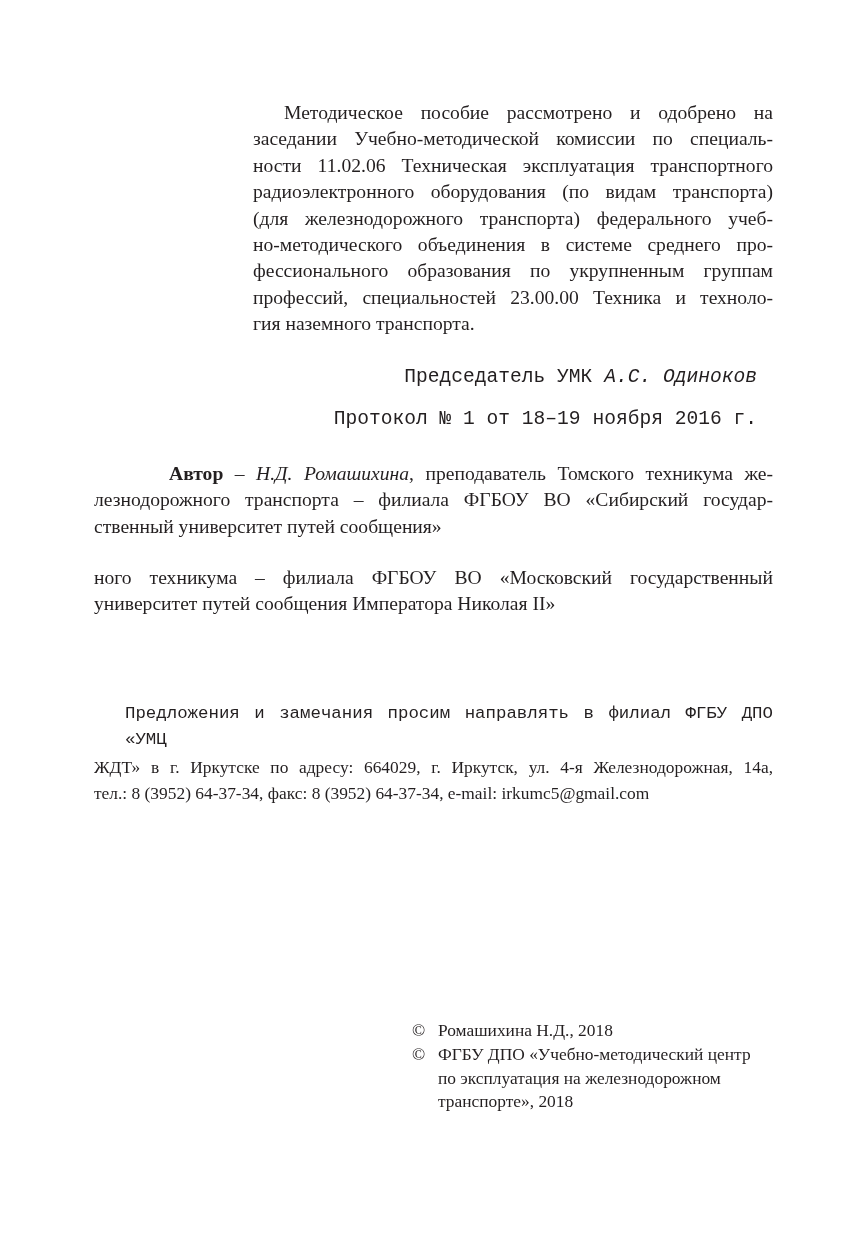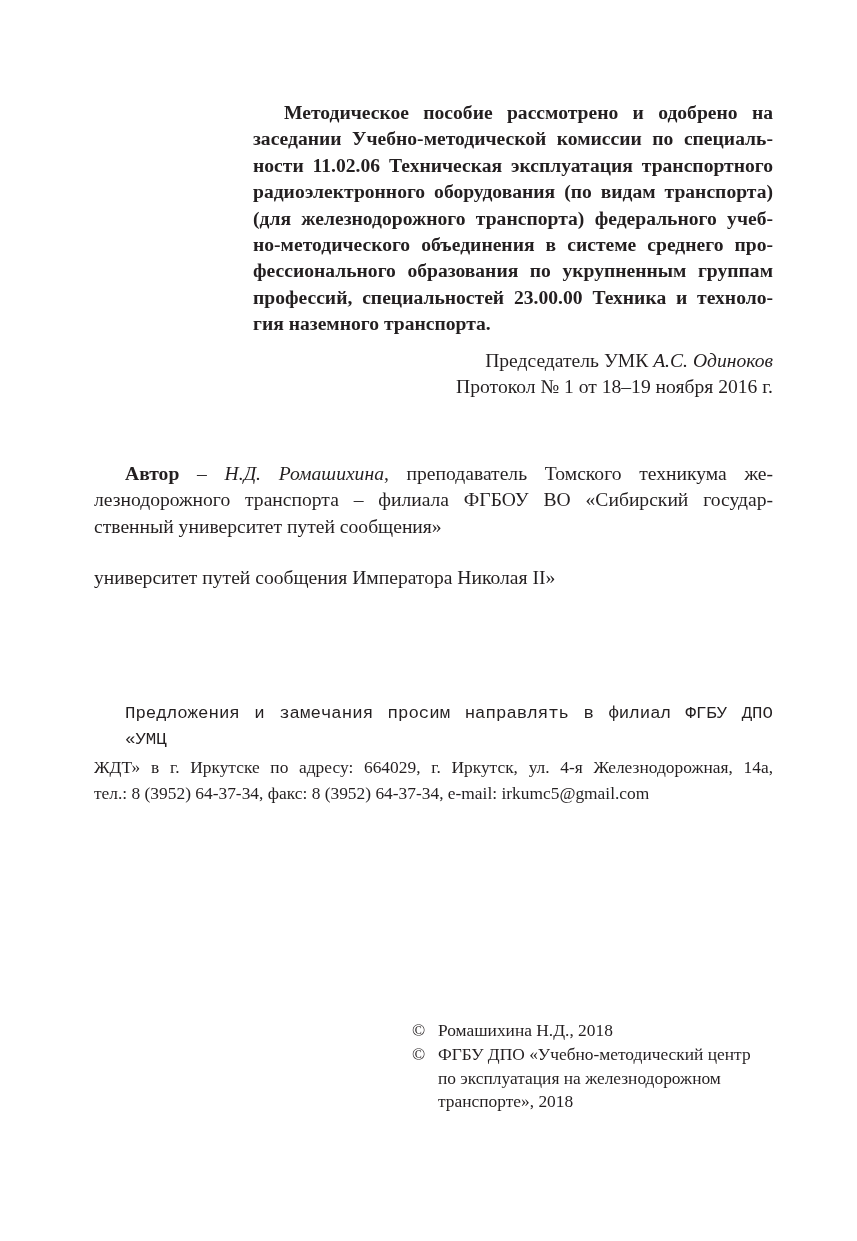--- a/index.html
+++ b/index.html
@@ -24,36 +24,36 @@
     .approval {
       position: absolute;
       left: 253px;
       top: 100px;
       width: 520px;
       font-size: 19.6px;
       line-height: 26.4px;
       text-align: justify;
       text-align-last: left;
     }
-    .approval .line { display: block; text-align: justify; text-align-last: justify; font-weight: bold; }
+    .approval .line { display: block; text-align: justify; text-align-last: justify; }
     .approval .line.last { text-align-last: left; }
     .approval .line.first { text-indent: 31px; }
 
     .signature {
       position: absolute;
       left: 253px;
       top: 348px;
       width: 520px;
       font-size: 19.6px;
       line-height: 26.4px;
       text-align: right;
     }
-    .signature div { margin: 0; }
+    .signature div { margin: 16px; font-family: Liberation Mono, monospace; }
     .italic { font-style: italic; }
-    .bold { font-weight: bold; }
+    .bold { font-weight: bold; margin-left: 44px; }
 
     .credits {
       position: absolute;
       left: 94px;
       width: 679px;
       font-size: 19.6px;
       line-height: 26.4px;
     }
     .credits .line { display: block; text-align: justify; text-align-last: justify; }
     .credits .line.last { text-align-last: left; }
@@ -114,20 +114,21 @@
     <div>Протокол № 1 от 18–19 ноября 2016 г.</div>
   </div>
 
   <div class="credits author">
     <span class="line first"><span class="bold">Автор</span><span> – </span><span class="italic">Н.Д. Ромашихина</span><span>, преподаватель Томского техникума же-</span></span>
     <span class="line">лезнодорожного транспорта – филиала ФГБОУ ВО «Сибирский государ-</span>
     <span class="line last">ственный университет путей сообщения»</span>
   </div>
 
   <div class="credits reviewer">
+    <span class="line">ного техникума – филиала ФГБОУ ВО «Московский государственный</span>
     <span class="line last">университет путей сообщения Императора Николая II»</span>
   </div>
 
   <div class="contacts">
     <span class="line first">Предложения и замечания просим направлять в филиал ФГБУ ДПО «УМЦ</span>
     <span class="line">ЖДТ» в г. Иркутске по адресу: 664029, г. Иркутск, ул. 4-я Железнодорожная, 14а,</span>
     <span class="line last">тел.: 8 (3952) 64-37-34, факс: 8 (3952) 64-37-34, e-mail: irkumc5@gmail.com</span>
   </div>
 
   <div class="copyright">

